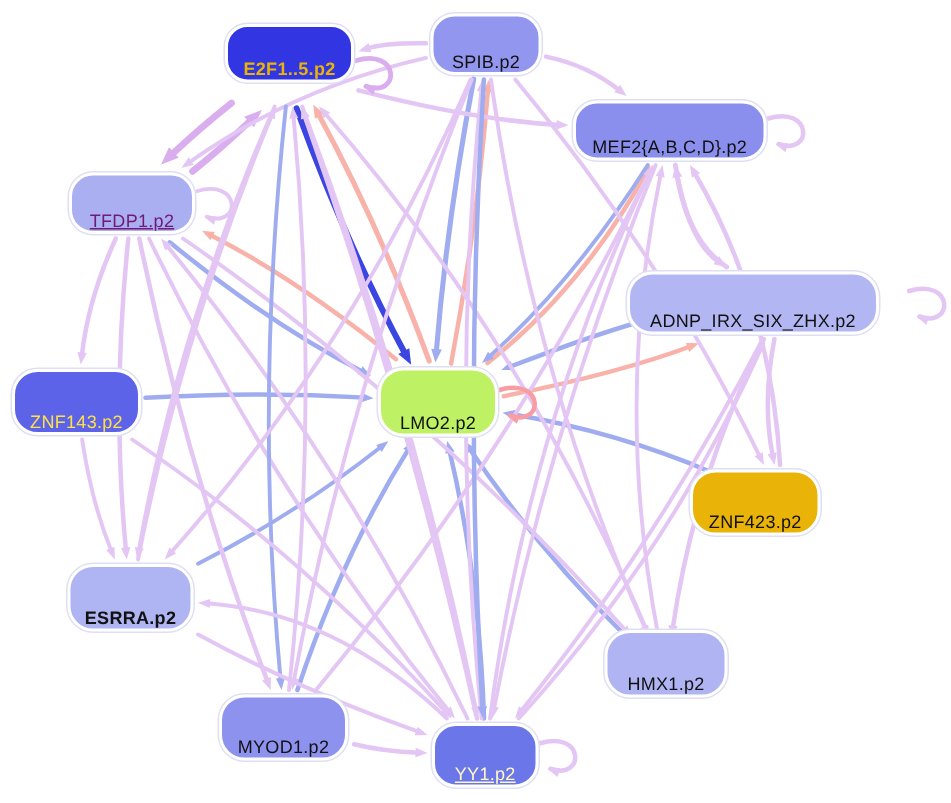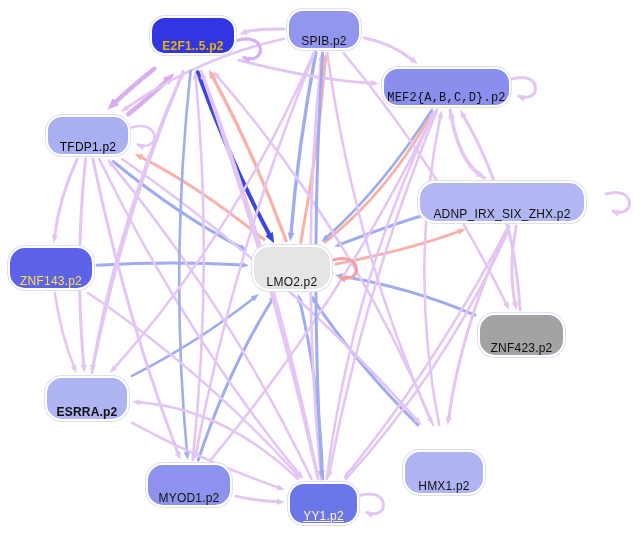--- a/index.html
+++ b/index.html
@@ -143,42 +143,42 @@
       <path d="M 360 495.5 C 390 486.5, 390 520.5, 367 512.5" fill="none" stroke="#e4c6f4" stroke-width="3" stroke-linecap="round"></path>
       <polygon points="365,512.5 373.58558384735716,512.0414697392756 371.593348921451,518.0181745169938" fill="#e4c6f4"></polygon>
     </svg>
   <div id="nodes">
       <div class="node" style="left: 150px; top: 16px; width: 86px; height: 39px; border-radius: 15px; background: rgb(50, 54, 226); color: #eab308; font-weight: bold;">
         <span>E2F1..5.p2</span>
       </div>
       <div class="node" style="left: 287px; top: 9px; width: 74px; height: 41px; border-radius: 16px; background: rgb(147, 150, 239); color: rgb(17, 17, 17);">
         <span>SPIB.p2</span>
       </div>
-      <div class="node" style="left: 382px; top: 67px; width: 129px; height: 40px; border-radius: 16px; background: rgb(138, 143, 238); color: rgb(17, 17, 17); font-family: Liberation Mono, monospace;">
+      <div class="node" style="left: 382px; top: 67px; width: 129px; height: 40px; border-radius: 16px; background: rgb(138, 143, 238); color: rgb(17, 17, 17);">
         <span>MEF2{A,B,C,D}.p2</span>
       </div>
-      <div class="node" style="left: 46px; top: 115px; width: 84px; height: 41px; border-radius: 16px; background: rgb(169, 175, 241); color: #000000;">
+      <div class="node" style="left: 46px; top: 115px; width: 84px; height: 41px; border-radius: 16px; background: rgb(169, 175, 241); color: #701a75; text-decoration: underline;">
         <span>TFDP1.p2</span>
       </div>
       <div class="node" style="left: 418px; top: 181px; width: 168px; height: 42px; border-radius: 17px; background: rgb(178, 183, 243); color: rgb(17, 17, 17);">
         <span>ADNP_IRX_SIX_ZHX.p2</span>
       </div>
       <div class="node" style="left: 8px; top: 246px; width: 86px; height: 44px; border-radius: 17px; background: rgb(92, 99, 233); color: #fde047;">
         <span>ZNF143.p2</span>
       </div>
-      <div class="node" style="left: 252px; top: 245px; width: 80px; height: 46px; border-radius: 17px; background: #e5e5e5; color: rgb(17, 17, 17);">
+      <div class="node" style="left: 252px; top: 245px; width: 80px; height: 46px; border-radius: 17px; background: #bef264; color: rgb(17, 17, 17);">
         <span>LMO2.p2</span>
       </div>
-      <div class="node" style="left: 478px; top: 313px; width: 87px; height: 44px; border-radius: 17px; background: #a3a3a3; color: rgb(17, 17, 17);">
+      <div class="node" style="left: 460px; top: 313px; width: 87px; height: 44px; border-radius: 17px; background: #eab308; color: rgb(17, 17, 17);">
         <span>ZNF423.p2</span>
       </div>
       <div class="node" style="left: 45px; top: 376px; width: 84px; height: 45px; border-radius: 17px; background: rgb(175, 180, 242); color: rgb(17, 17, 17); font-weight: bold;">
         <span>ESRRA.p2</span>
       </div>
-      <div class="node" style="left: 403px; top: 450px; width: 82px; height: 45px; border-radius: 17px; background: rgb(176, 180, 242); color: rgb(17, 17, 17);">
+      <div class="node" style="left: 403px; top: 420px; width: 82px; height: 45px; border-radius: 17px; background: rgb(176, 180, 242); color: rgb(17, 17, 17);">
         <span>HMX1.p2</span>
       </div>
       <div class="node" style="left: 146px; top: 463px; width: 86px; height: 44px; border-radius: 17px; background: rgb(141, 146, 238); color: rgb(17, 17, 17);">
         <span>MYOD1.p2</span>
       </div>
       <div class="node" style="left: 288px; top: 482px; width: 71px; height: 43px; border-radius: 16px; background: rgb(107, 118, 232); color: #fef9c3; text-decoration: underline;">
         <span>YY1.p2</span>
       </div>
     </div>
 </div>

